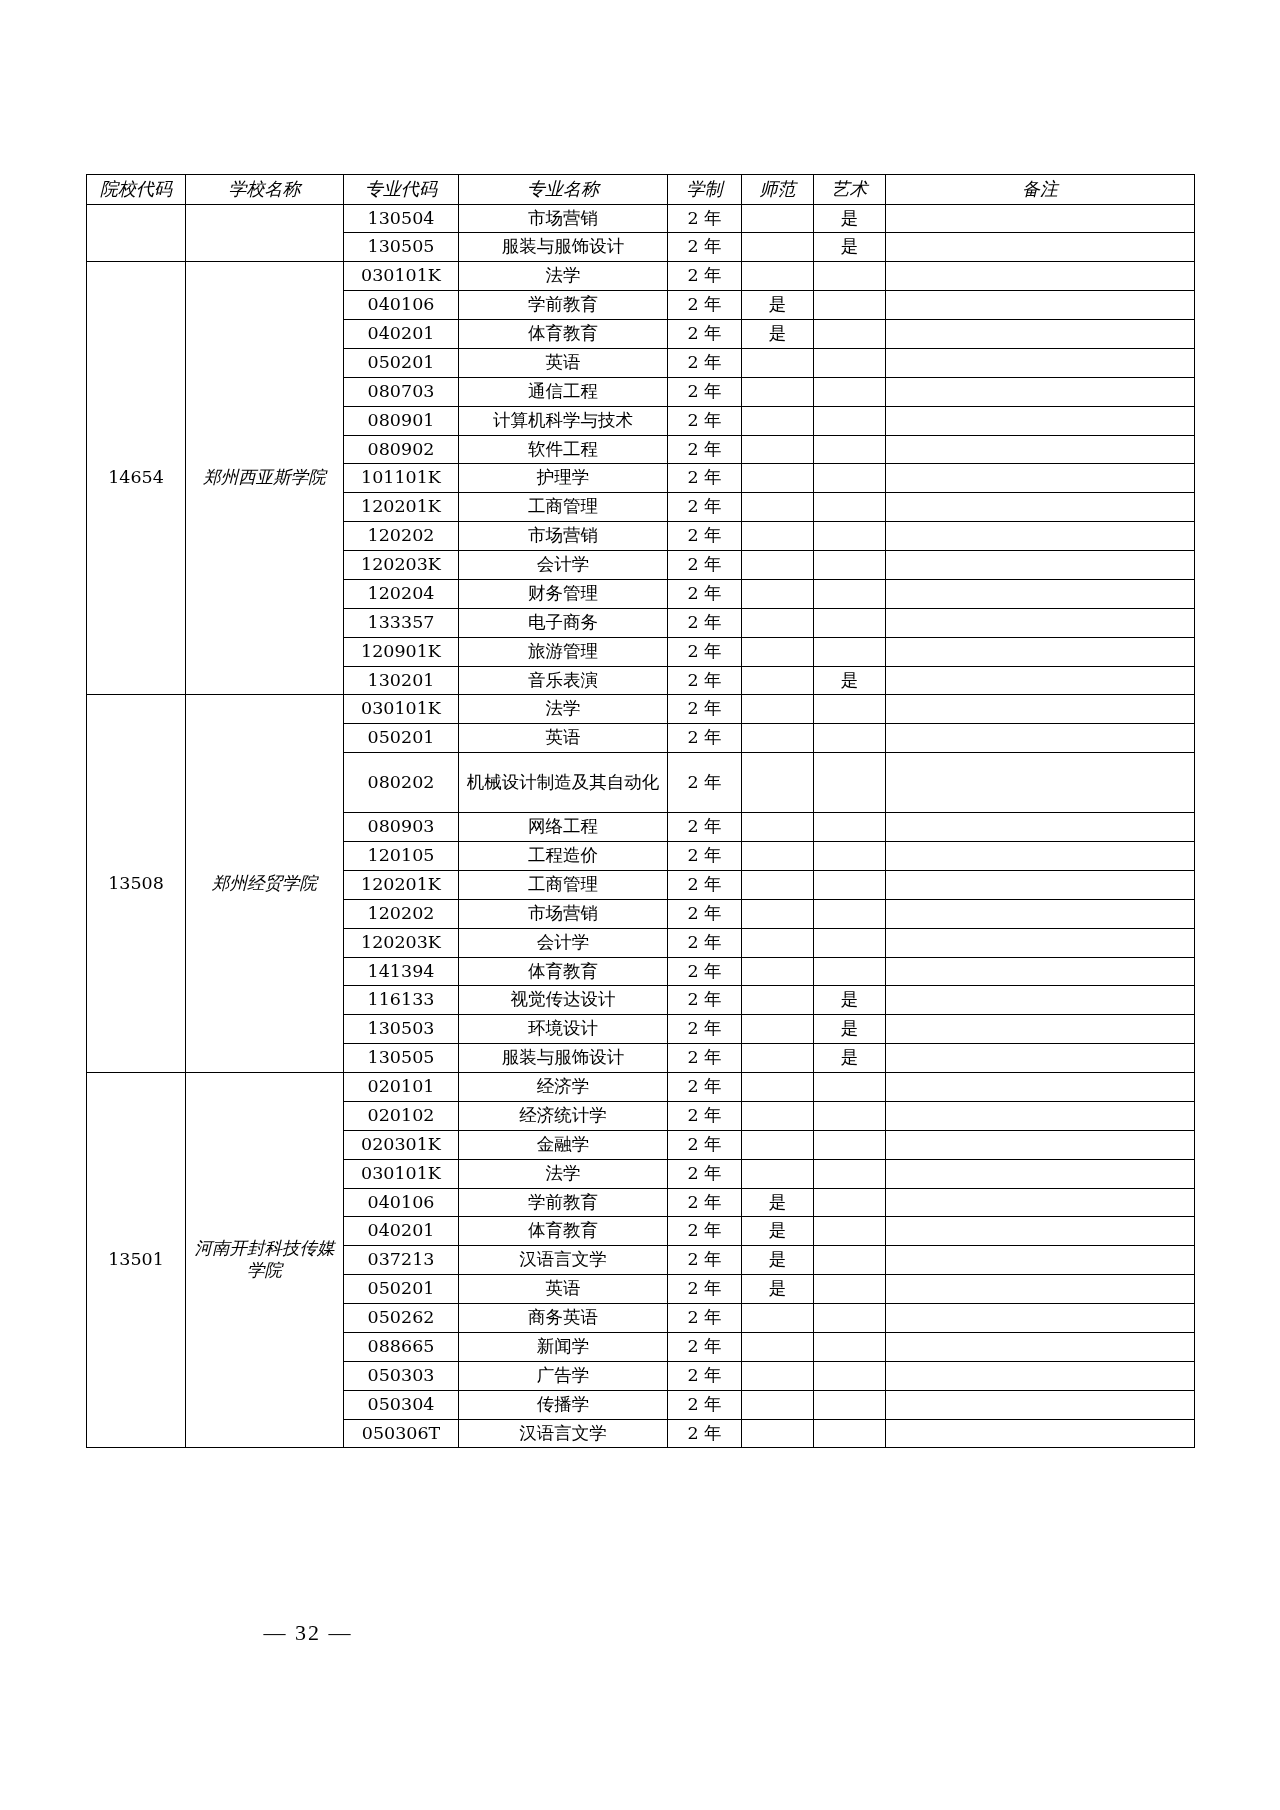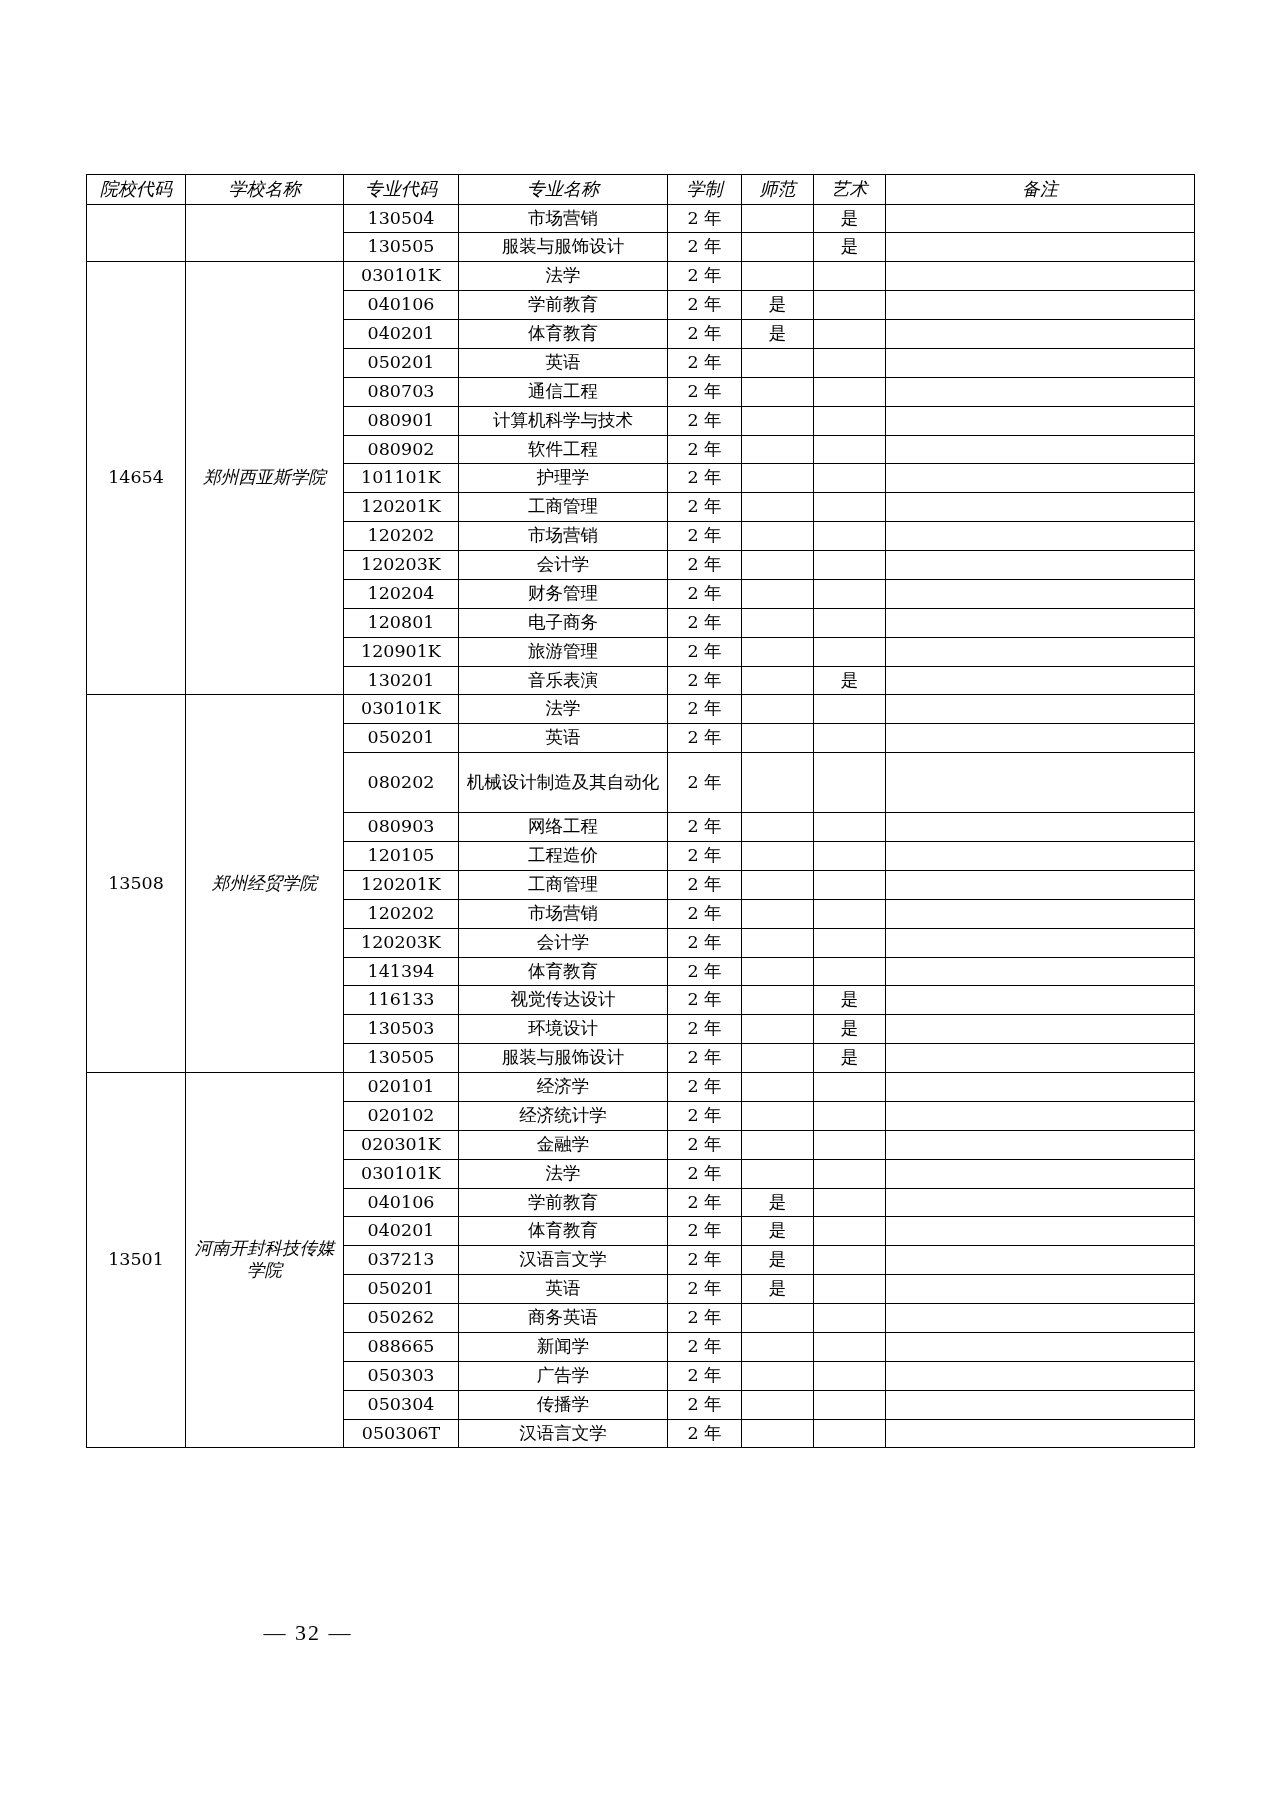--- a/index.html
+++ b/index.html
@@ -223,21 +223,21 @@
         </tr>
         <tr>
           <td>120204</td>
           <td>财务管理</td>
           <td>2 年</td>
           <td></td>
           <td></td>
           <td></td>
         </tr>
         <tr>
-          <td>120801</td>
+          <td>133357</td>
           <td>电子商务</td>
           <td>2 年</td>
           <td></td>
           <td></td>
           <td></td>
         </tr>
         <tr>
           <td>120901K</td>
           <td>旅游管理</td>
           <td>2 年</td>

